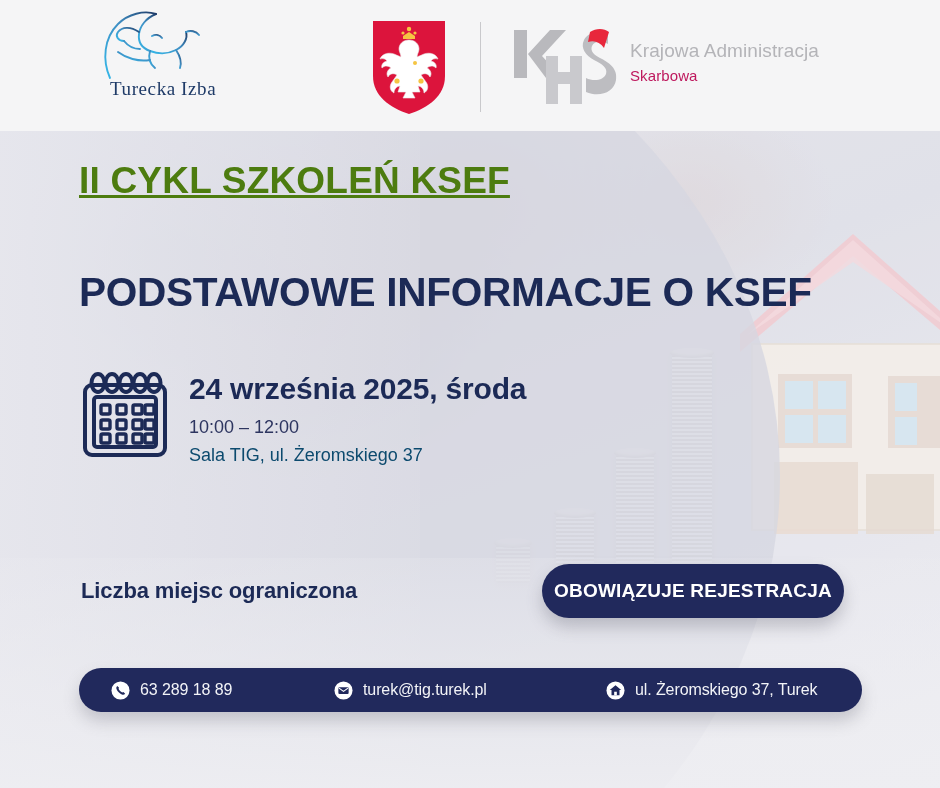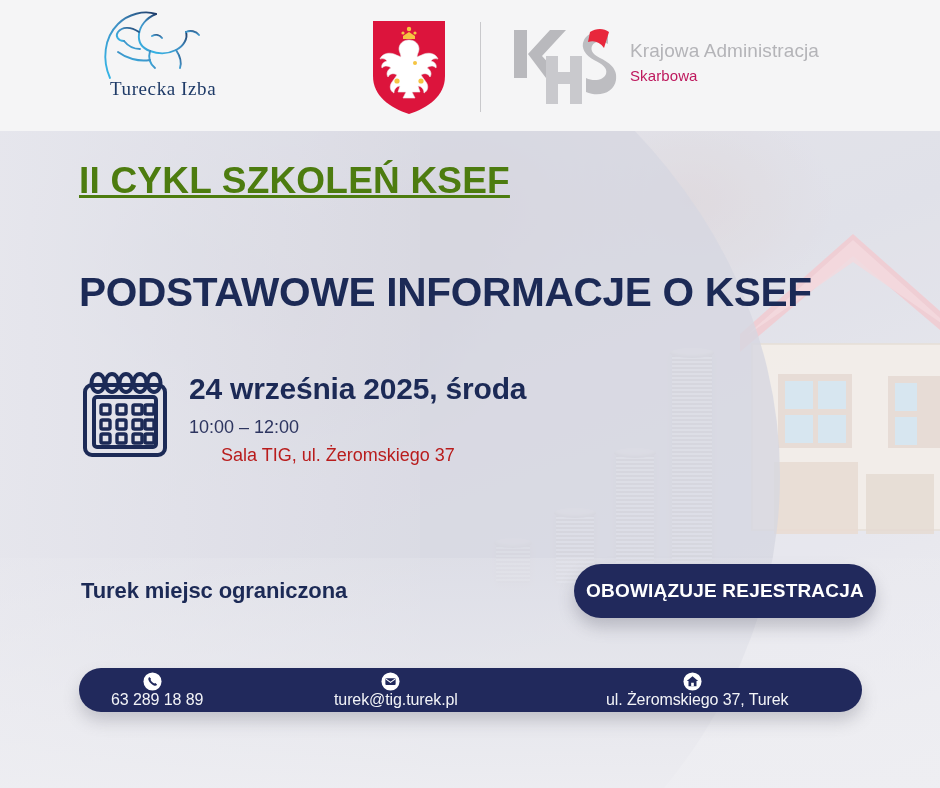--- a/index.html
+++ b/index.html
@@ -250,41 +250,40 @@
     white-space: nowrap;
   }
   .event-time {
     color: #2d3560;
     font-size: 18px;
     line-height: 28px;
     margin-top: 6px;
     white-space: nowrap;
   }
   .event-place {
-    color: #b91c1c;
+    color: #0c4a6e;
     font-size: 18px;
     line-height: 28px;
     white-space: nowrap;
-    margin-left: 32px;
   }
 
   .limited {
     position: absolute;
     left: 81px;
     top: 578px;
     color: #1c2a56;
     font-size: 22px;
     font-weight: bold;
     letter-spacing: -0.1px;
     white-space: nowrap;
   }
 
   .reg-button {
     position: absolute;
-    left: 574px;
+    left: 542px;
     top: 564px;
     width: 302px;
     height: 54px;
     border: none;
     border-radius: 27px;
     background: #21295c;
     color: #ffffff;
     font-family: "Liberation Sans", sans-serif;
     font-size: 19px;
     font-weight: bold;
@@ -306,21 +305,20 @@
     display: flex;
     align-items: center;
   }
   .contact-item {
     display: flex;
     align-items: center;
     color: #f2f3f7;
     font-size: 16px;
     letter-spacing: -0.1px;
     white-space: nowrap;
-    flex-direction: column;
   }
   .contact-phone   { position: absolute; left: 32px;  }
   .contact-email   { position: absolute; left: 255px; }
   .contact-address { position: absolute; left: 527px; }
   .ci-icon {
     width: 19px;
     height: 19px;
     margin-right: 10px;
     flex: 0 0 auto;
   }
@@ -468,21 +466,21 @@
           <rect x="66" y="65" width="9" height="9" rx="1.5"></rect>
         </g>
       </svg>
       <div class="event-text">
         <div class="event-date">24 września 2025, środa</div>
         <div class="event-time">10:00 – 12:00</div>
         <div class="event-place">Sala TIG, ul. Żeromskiego 37</div>
       </div>
     </div>
 
-    <div class="limited">Turek miejsc ograniczona</div>
+    <div class="limited">Liczba miejsc ograniczona</div>
 
     <button class="reg-button">OBOWIĄZUJE REJESTRACJA</button>
 
     <div class="contact-bar">
 
       <div class="contact-item contact-phone">
         <svg class="ci-icon" viewBox="0 0 20 20">
           <circle cx="10" cy="10" r="9.5" fill="#ffffff"></circle>
           <path d="M6.6,5.2 C5.6,6.0 5.3,7.3 5.9,8.7 C6.9,11.1 9.0,13.2 11.4,14.2 C12.8,14.8 14.1,14.5 14.9,13.5 L13.1,11.6 C12.6,12.1 12.0,12.2 11.5,11.9 C10.3,11.2 8.9,9.8 8.2,8.6 C7.9,8.1 8.0,7.5 8.5,7.0 Z" fill="#21295c"></path>
         </svg>

